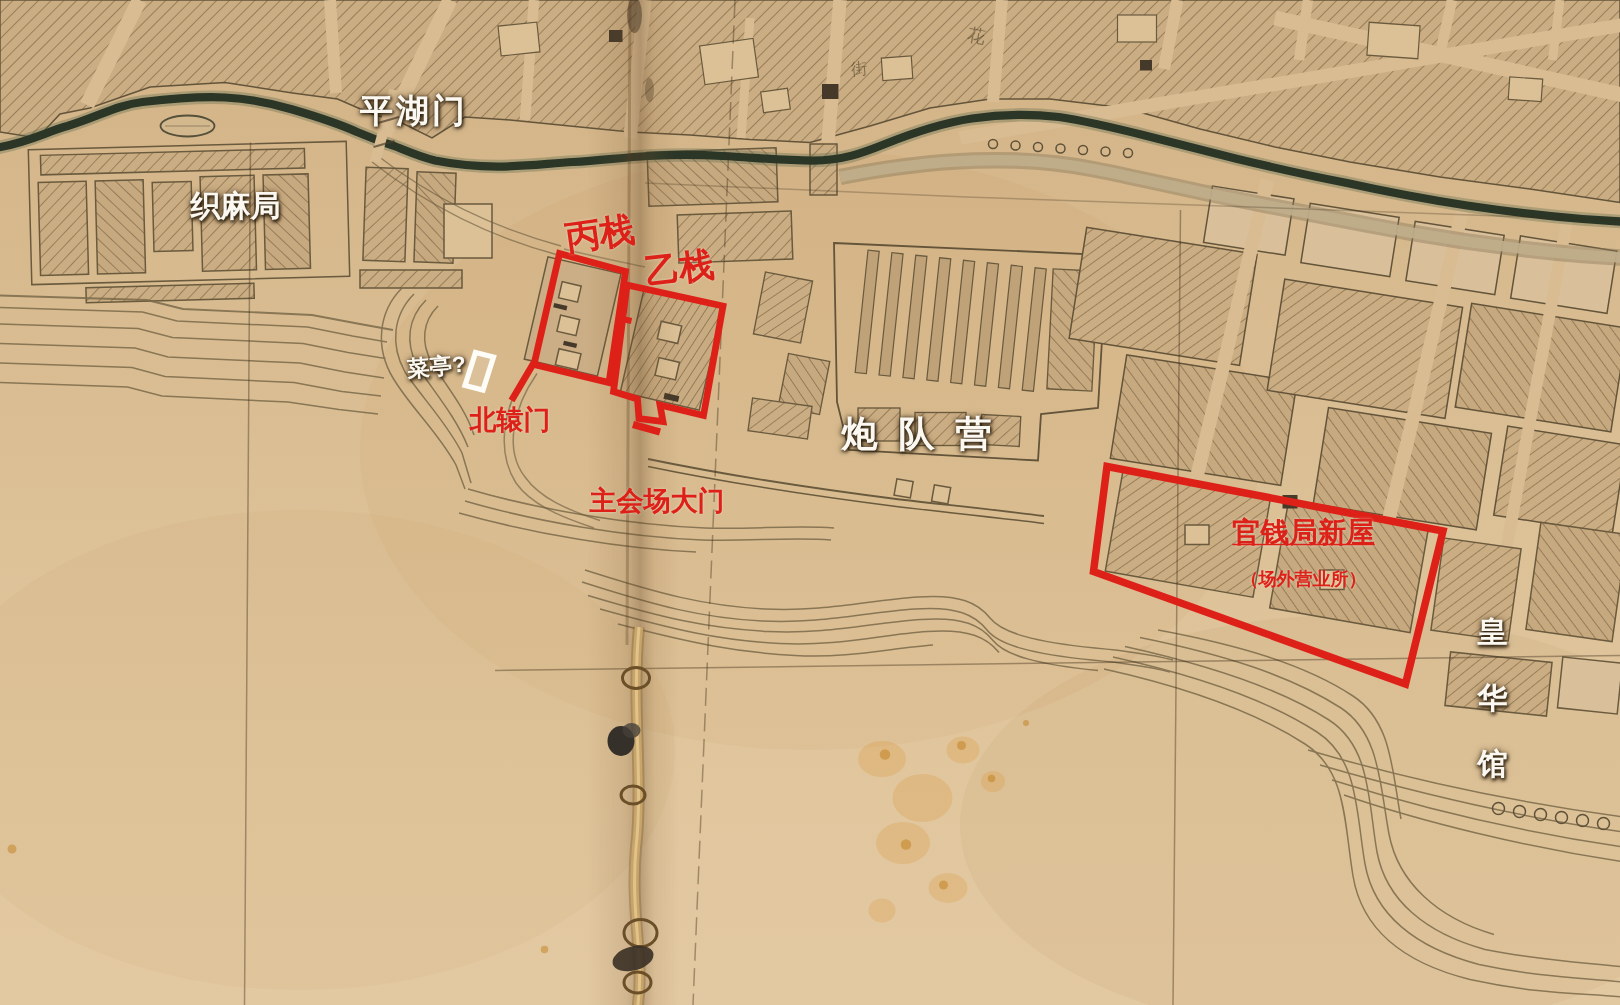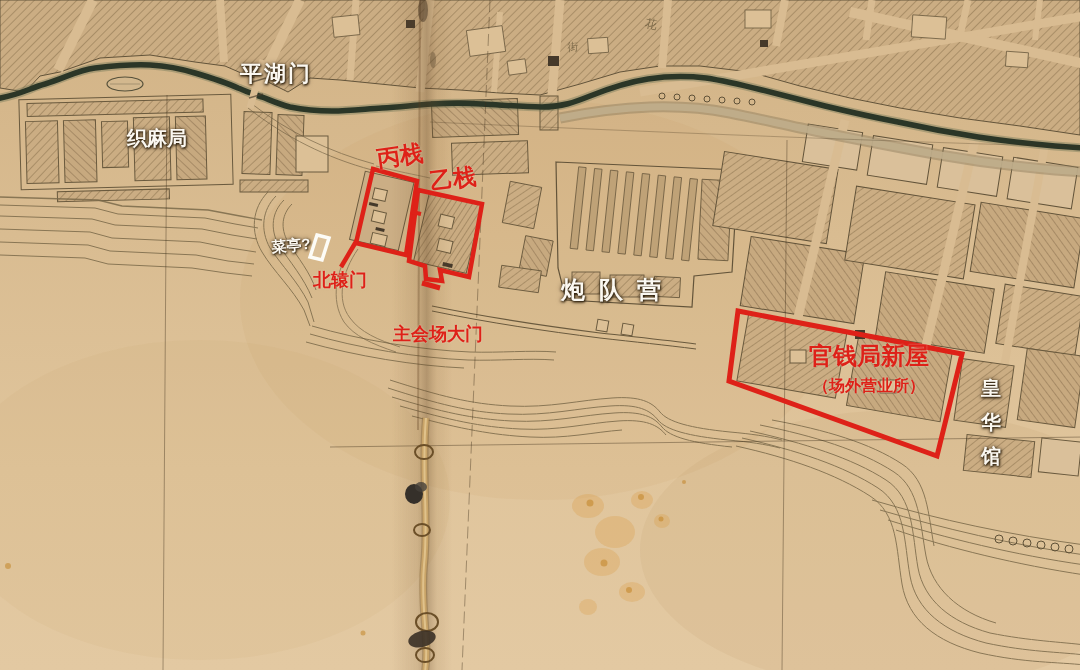--- a/index.html
+++ b/index.html
@@ -19,22 +19,22 @@
   }
   .lbl-red{
     color:#de2118;
     text-shadow:0 0 2px rgba(252,246,235,.5);
   }
   .lbl-faint{
     color:rgba(70,58,32,.55);
     text-shadow:none;font-weight:normal;
   }
   .lbl-vert{
-    transform:none;width:24px;text-align:left;
-    word-break:break-all;white-space:normal;line-height:34px;
+    transform:none;width:24px;text-align:right;
+    word-break:break-all;white-space:normal;line-height:44px;margin-top:29px;
   }
 </style>
 </head>
 <body>
 
 <div class="stage">
 
 <svg width="1080" height="670" viewBox="0 0 1080 670">
   <defs>
     <linearGradient id="paperGrad" x1="0" y1="0" x2="0" y2="1">
@@ -347,23 +347,23 @@
 <div class="lbl lbl-red" style="left:453px;top:179px;font-size:23px;transform:translate(-50%,-50%) rotate(-7deg);">乙栈</div>
 
 <div class="lbl lbl-white" style="left:291px;top:245px;font-size:15px;transform:translate(-50%,-50%) rotate(-5deg);">菜亭?</div>
 
 <div class="lbl lbl-red" style="left:340px;top:280px;font-size:18px;">北辕门</div>
 
 <div class="lbl lbl-red" style="left:438px;top:299px;font-size:18px;margin-top:35px;">主会场大门</div>
 
 <div class="lbl lbl-white" style="left:618px;top:290px;font-size:24px;letter-spacing:14px;">炮队营</div>
 
-<div class="lbl lbl-red" style="left:869px;top:356px;font-size:24px;">官钱局新屋</div>
-
-<div class="lbl lbl-red" style="left:869px;top:386px;font-size:16px;">（场外营业所）</div>
+<div class="lbl lbl-red" style="left:869px;top:356px;font-size:19px;text-decoration:underline;">官钱局新屋</div>
+
+<div class="lbl lbl-red" style="left:869px;top:386px;font-size:12px;">（场外营业所）</div>
 
 <div class="lbl lbl-white lbl-vert" style="left:981px;top:371px;font-size:20px;">皇华馆</div>
 
 <div class="lbl lbl-faint" style="left:651px;top:24px;font-size:12px;transform:translate(-50%,-50%) rotate(10deg);">花</div>
 
 <div class="lbl lbl-faint" style="left:573px;top:47px;font-size:11px;transform:translate(-50%,-50%) rotate(-5deg);">街</div>
 
 </div>
 
 </body></html>

